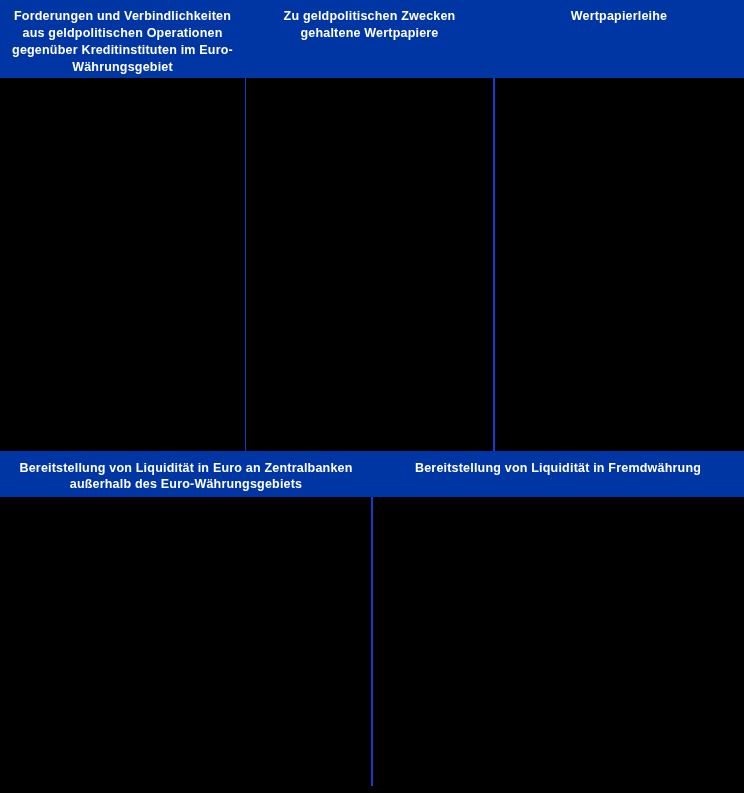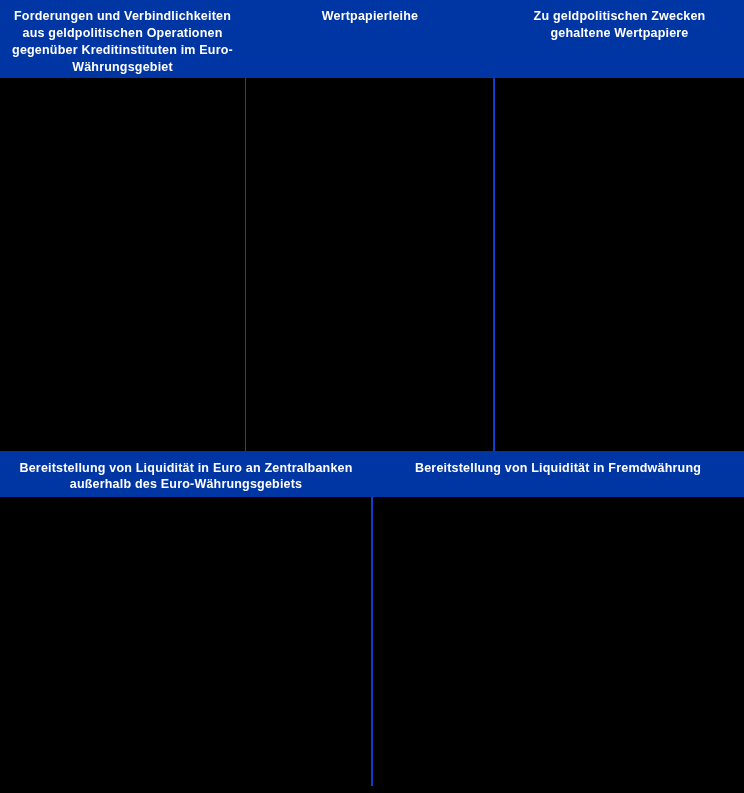--- a/index.html
+++ b/index.html
@@ -47,22 +47,22 @@
   .div-b{left:493px;top:0;width:2px;height:373px;}
   .div-c{left:371px;top:0;width:2px;height:289px;}
 </style>
 </head>
 <body>
 
 <div class="screen">
 
   <div class="band band-top">
     <div class="hcell w1">Forderungen und Verbindlichkeiten aus geldpolitischen Operationen gegenüber Kreditinstituten im Euro-Währungsgebiet</div>
+    <div class="hcell w2">Zu geldpolitischen Zwecken gehaltene Wertpapiere</div>
     <div class="hcell w3">Wertpapierleihe</div>
-    <div class="hcell w2">Zu geldpolitischen Zwecken gehaltene Wertpapiere</div>
   </div>
 
   <div class="panel-area area-top">
     <div class="panel" style="left:0;width:245px;"></div>
     <div class="divider div-a"></div>
     <div class="panel" style="left:246px;width:247px;"></div>
     <div class="divider div-b"></div>
     <div class="panel" style="left:495px;width:249px;"></div>
   </div>
 

